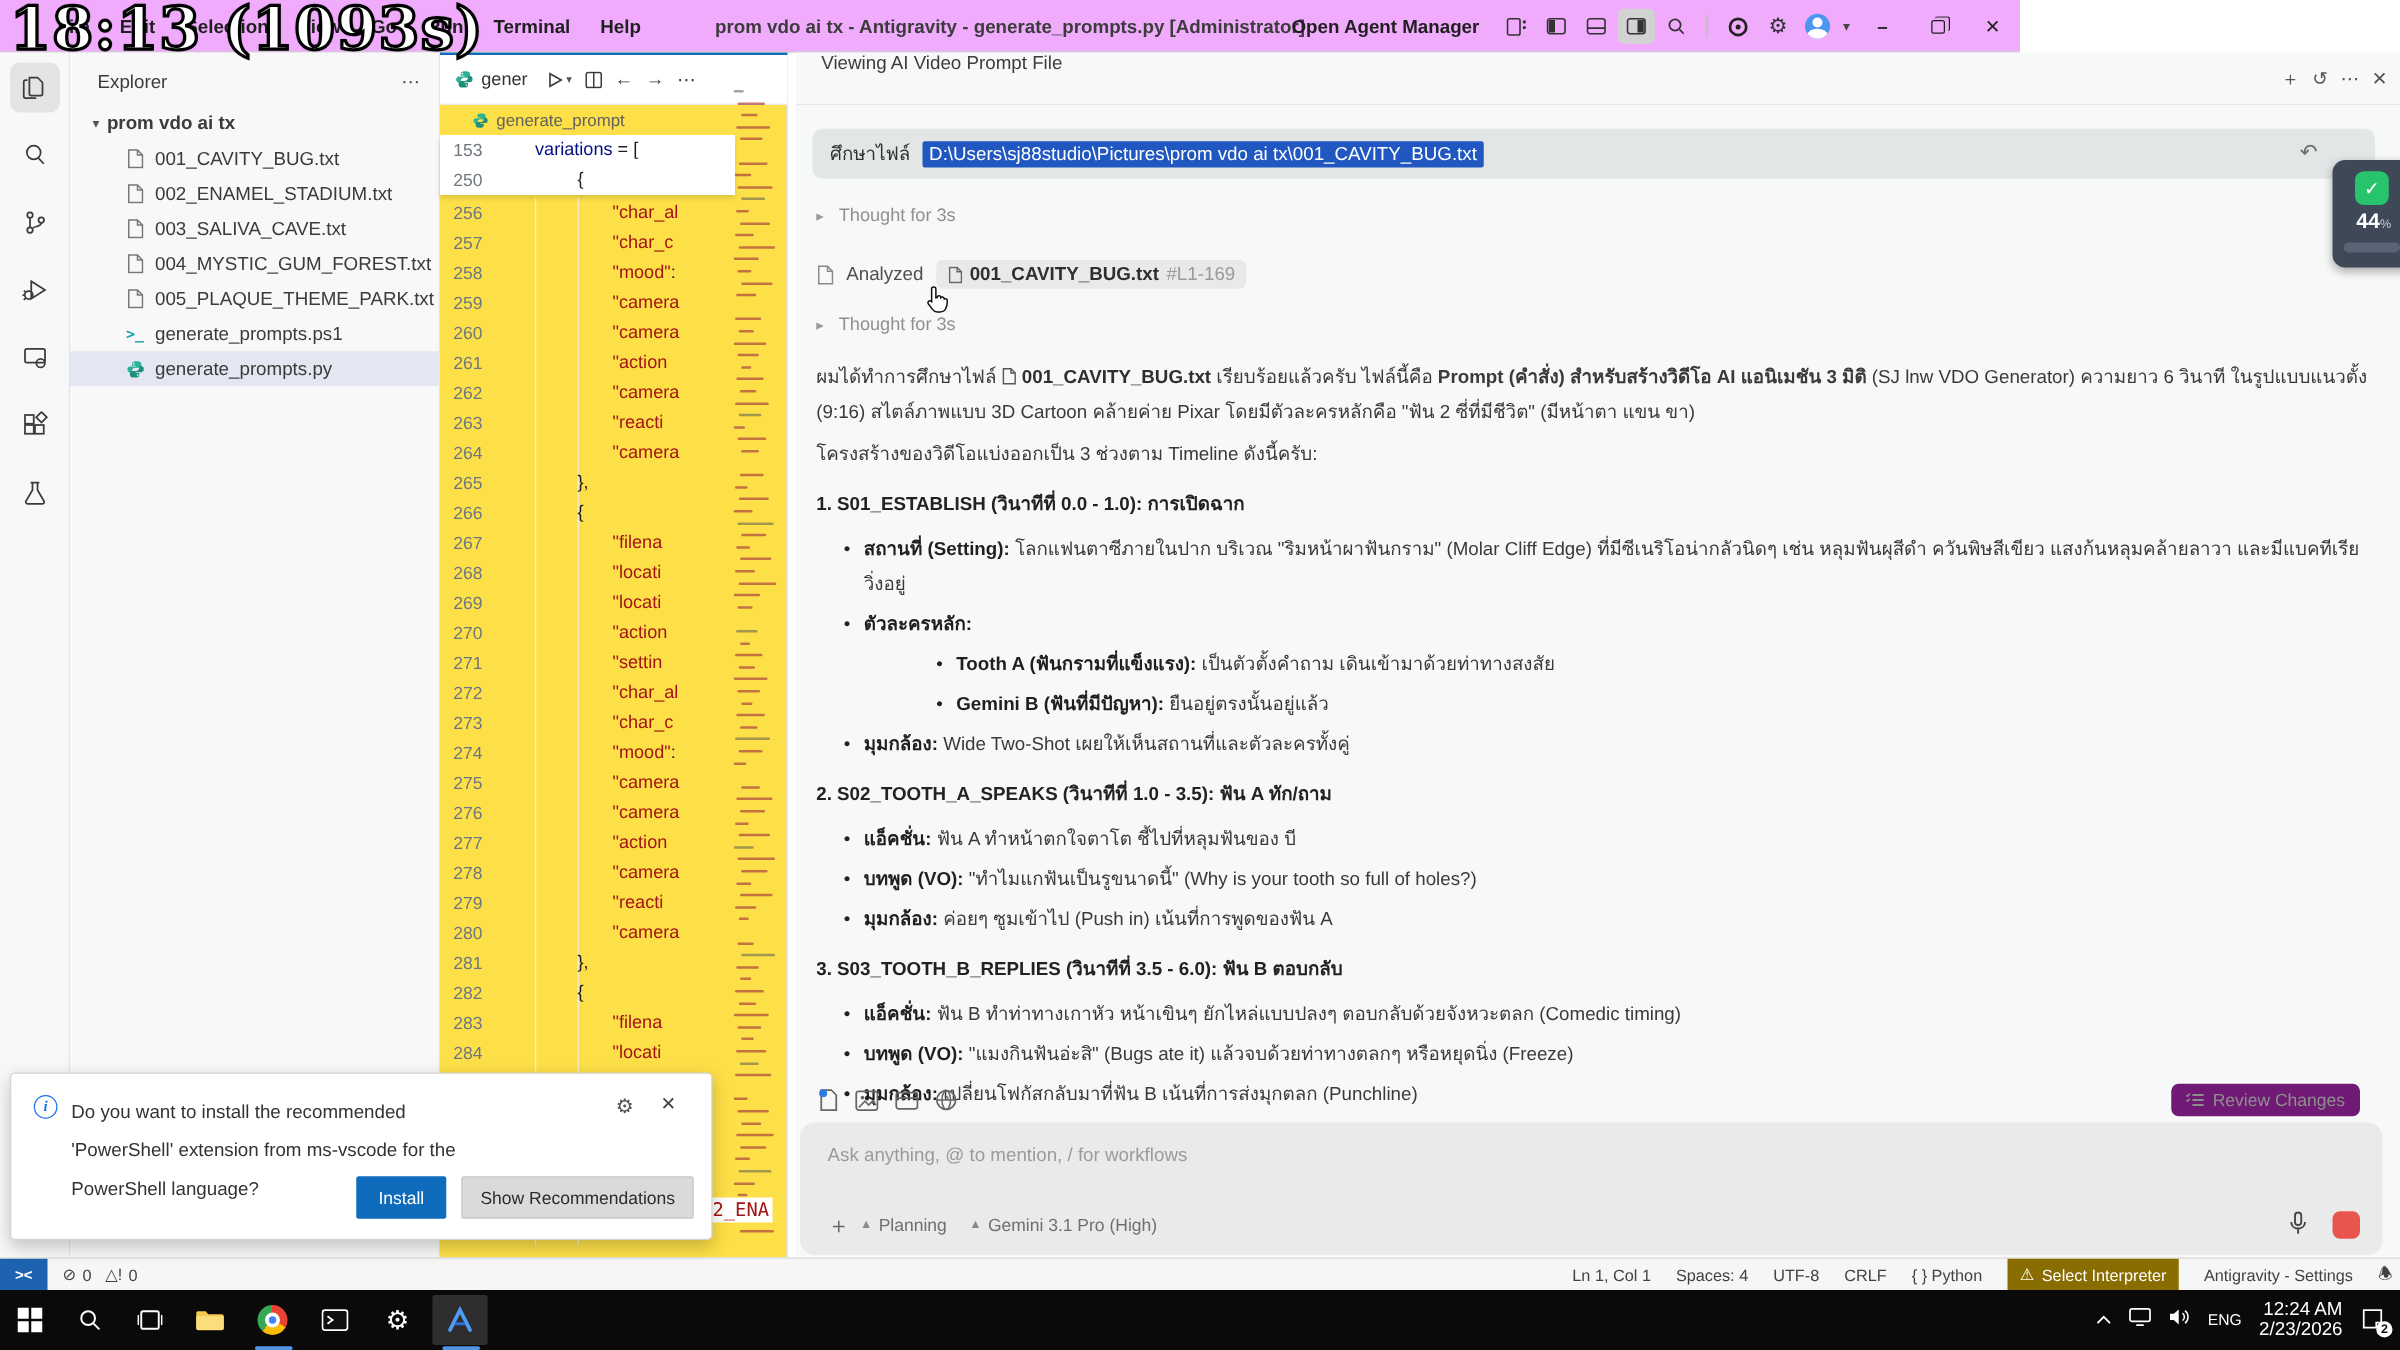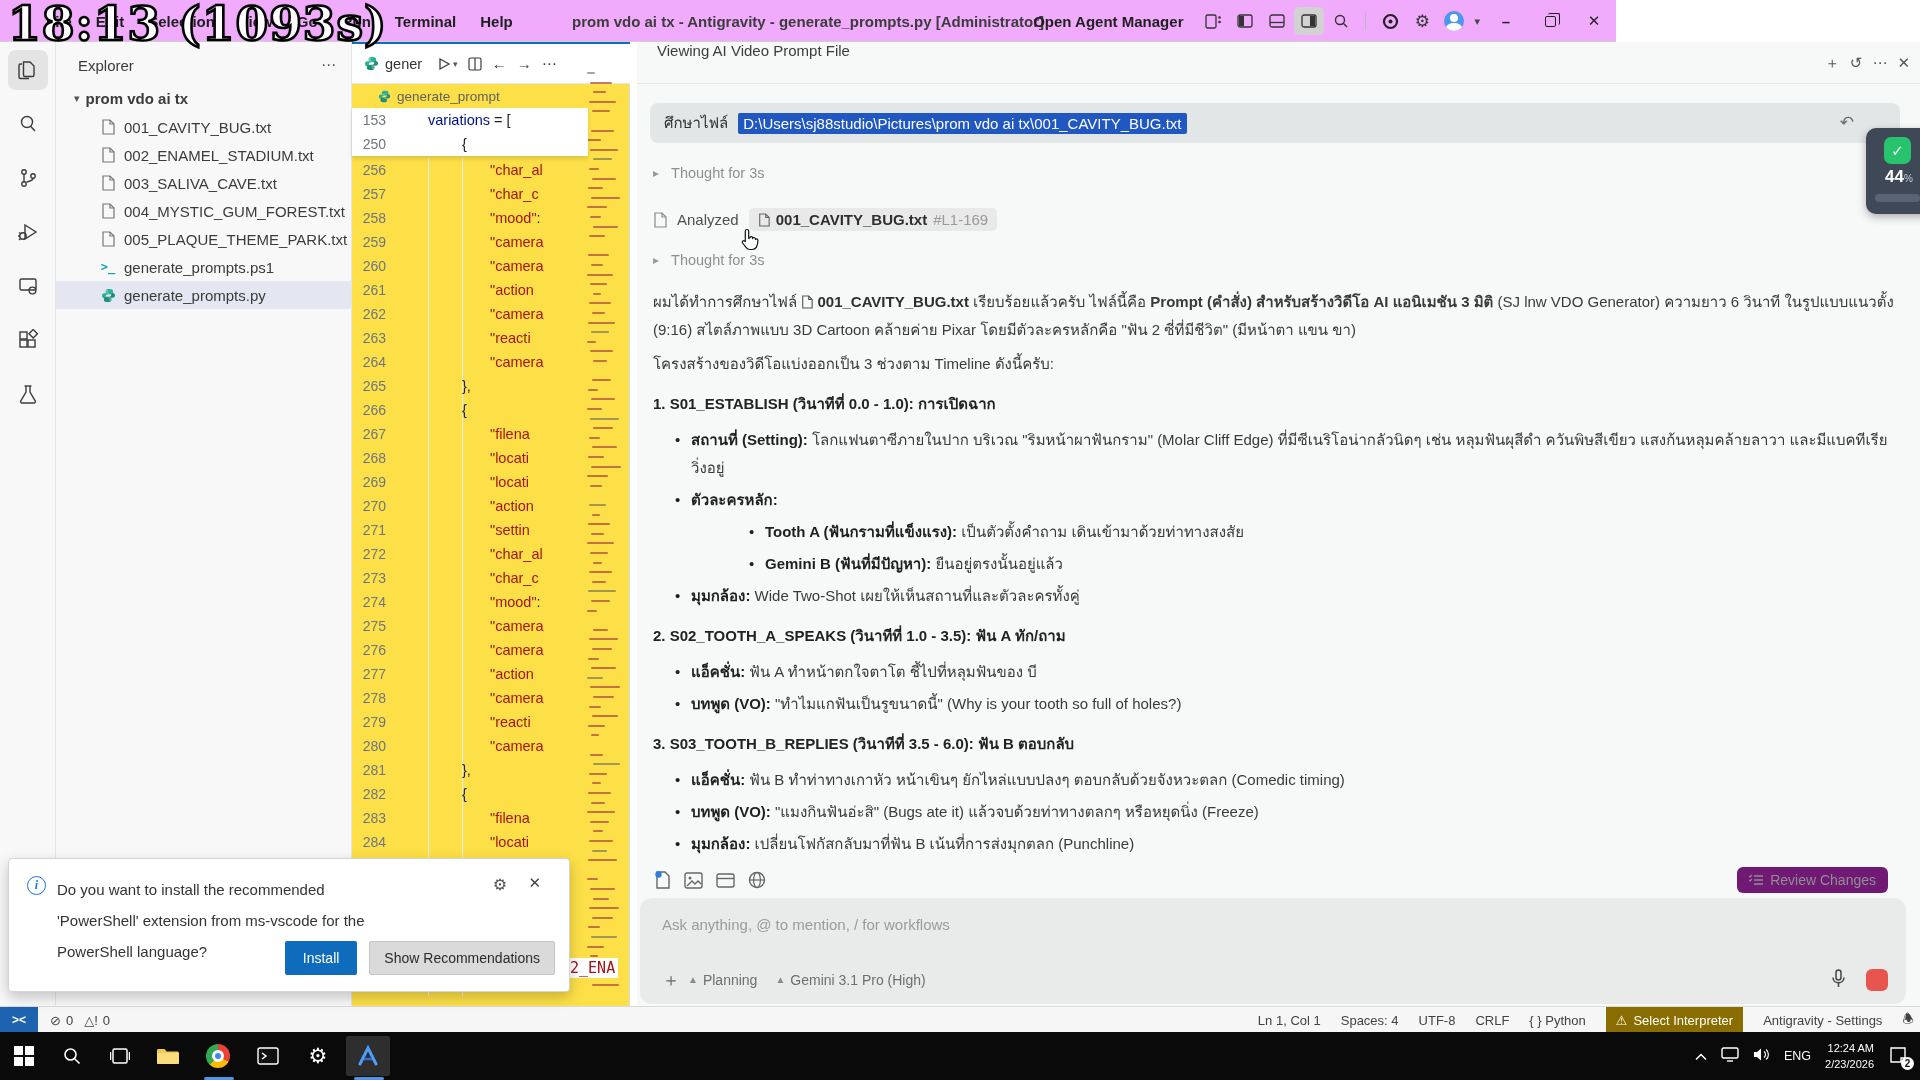--- a/index.html
+++ b/index.html
@@ -103,21 +103,21 @@
   .sb-bell{font-size:13px;}
 
   
   #taskbar{position:absolute;left:0;top:1032px;width:1920px;height:48px;background:#0a0a0a;}
   .tk{position:absolute;top:4px;width:44px;height:40px;display:flex;align-items:center;justify-content:center;}
   .tk.appactive{background:#2e2e2e;border-radius:2px;}
   .runline{position:absolute;top:45px;height:3px;background:#5294e2;border-radius:2px;}
   .chrome-ball{width:24px;height:24px;border-radius:50%;background:conic-gradient(#ea4335 0 33%,#fbbc05 33% 62%,#34a853 62% 100%);position:relative;}
   .chrome-ball::after{content:'';position:absolute;inset:6px;background:#4285f4;border:3px solid #fff;border-radius:50%;}
   #tray{position:absolute;right:0;top:0;height:48px;display:flex;align-items:center;gap:14px;color:#fff;padding-right:10px;}
-  #clockblk{text-align:right;font-size:11px;line-height:16px;color:#fff;}
+  #clockblk{text-align:right;font-size:15px;line-height:16px;color:#fff;}
   #notif-count{position:relative;width:22px;height:22px;}
   #notif-count .badge{position:absolute;right:-4px;bottom:-3px;background:#fff;color:#111;border-radius:50%;width:13px;height:13px;font-size:10px;display:flex;align-items:center;justify-content:center;font-weight:700;}
 
   
   #timer-overlay{position:absolute;left:8px;top:-4px;font-size:47px;font-weight:700;color:#fff;z-index:50;
     font-family:"DejaVu Serif","Liberation Serif",serif;letter-spacing:1px;
     -webkit-text-stroke:2.6px #000; text-shadow:0 0 2px #000;}
   #toast{position:absolute;left:8px;top:858px;width:562px;height:134px;background:#fff;border:1px solid #d4d4d4;border-radius:4px;box-shadow:0 5px 14px rgba(0,0,0,.22);z-index:40;}
   #toast-info{position:absolute;left:18px;top:17px;width:19px;height:19px;border-radius:50%;border:1.6px solid #1a73e8;color:#1a73e8;font-size:12px;display:flex;align-items:center;justify-content:center;font-weight:700;font-family:"Liberation Serif",serif;font-style:italic;}
   #toast-msg{position:absolute;left:48px;top:15px;width:340px;font-size:15px;color:#333;line-height:31px;}
@@ -580,20 +580,21 @@
         <p>โครงสร้างของวิดีโอแบ่งออกเป็น 3 ช่วงตาม Timeline ดังนี้ครับ:</p>
         <div class="sec-head">1. S01_ESTABLISH (วินาทีที่ 0.0 - 1.0): การเปิดฉาก</div>
         <div class="bullet lv1"><b>สถานที่ (Setting):</b> โลกแฟนตาซีภายในปาก บริเวณ "ริมหน้าผาฟันกราม" (Molar Cliff Edge) ที่มีซีเนริโอน่ากลัวนิดๆ เช่น หลุมฟันผุสีดำ ควันพิษสีเขียว แสงก้นหลุมคล้ายลาวา และมีแบคทีเรียวิ่งอยู่</div>
         <div class="bullet lv1"><b>ตัวละครหลัก:</b></div>
         <div class="bullet lv2"><b>Tooth A (ฟันกรามที่แข็งแรง):</b> เป็นตัวตั้งคำถาม เดินเข้ามาด้วยท่าทางสงสัย</div>
         <div class="bullet lv2"><b>Gemini B (ฟันที่มีปัญหา):</b> ยืนอยู่ตรงนั้นอยู่แล้ว</div>
         <div class="bullet lv1"><b>มุมกล้อง:</b> Wide Two-Shot เผยให้เห็นสถานที่และตัวละครทั้งคู่</div>
         <div class="sec-head">2. S02_TOOTH_A_SPEAKS (วินาทีที่ 1.0 - 3.5): ฟัน A ทัก/ถาม</div>
         <div class="bullet lv1"><b>แอ็คชั่น:</b> ฟัน A ทำหน้าตกใจตาโต ชี้ไปที่หลุมฟันของ บี</div>
         <div class="bullet lv1"><b>บทพูด (VO):</b> "ทำไมแกฟันเป็นรูขนาดนี้" (Why is your tooth so full of holes?)</div>
+        <div class="bullet lv1"><b>มุมกล้อง:</b> ค่อยๆ ซูมเข้าไป (Push in) เน้นที่การพูดของฟัน A</div>
         <div class="sec-head">3. S03_TOOTH_B_REPLIES (วินาทีที่ 3.5 - 6.0): ฟัน B ตอบกลับ</div>
         <div class="bullet lv1"><b>แอ็คชั่น:</b> ฟัน B ทำท่าทางเกาหัว หน้าเขินๆ ยักไหล่แบบปลงๆ ตอบกลับด้วยจังหวะตลก (Comedic timing)</div>
         <div class="bullet lv1"><b>บทพูด (VO):</b> "แมงกินฟันอ่ะสิ" (Bugs ate it) แล้วจบด้วยท่าทางตลกๆ หรือหยุดนิ่ง (Freeze)</div>
         <div class="bullet lv1"><b>มุมกล้อง:</b> เปลี่ยนโฟกัสกลับมาที่ฟัน B เน้นที่การส่งมุกตลก (Punchline)</div>
       </div>
 
     <div id="chat-toolbar">
       <span>
         <svg width="18" height="20" viewBox="0 0 18 20">
             <path d="M4 2h8l4 4v12H4z" fill="none" stroke="#666" stroke-width="1.4"></path>

